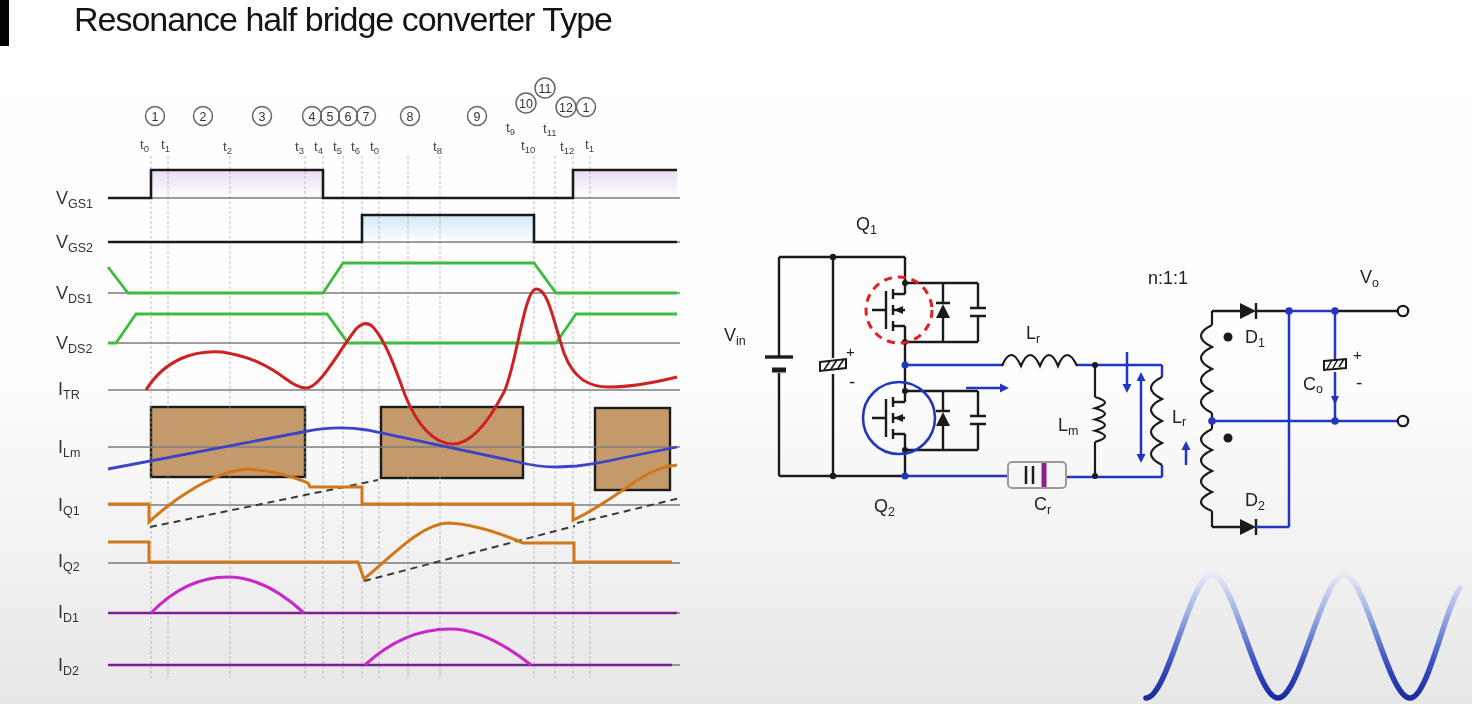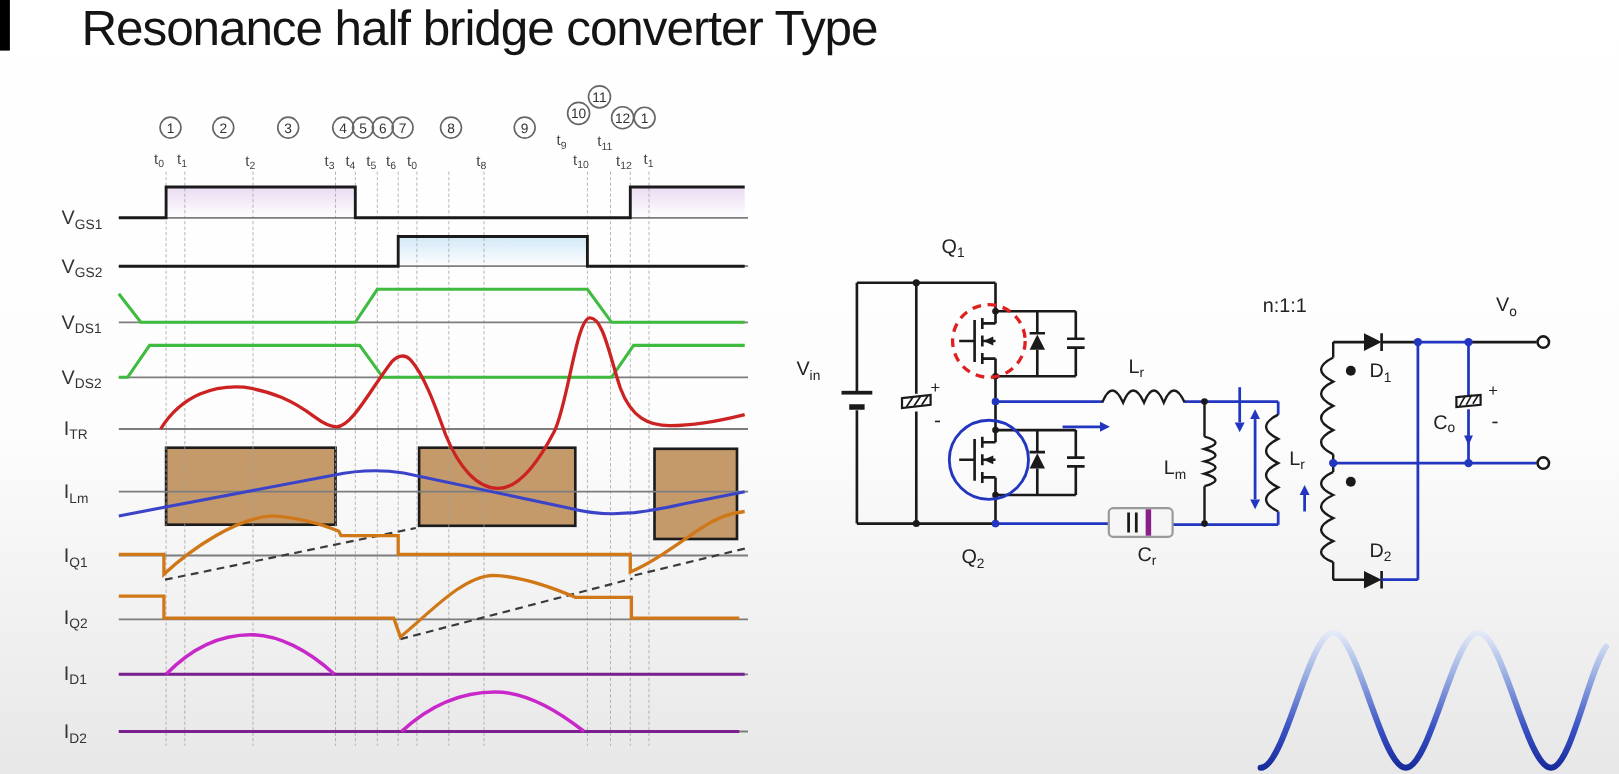--- a/index.html
+++ b/index.html
@@ -3,21 +3,21 @@
 <meta charset="utf-8">
 <style>
   html,body{margin:0;padding:0;}
   body{
     width:1472px;height:704px;overflow:hidden;position:relative;
     background:linear-gradient(180deg,#ffffff 0%,#fdfdfd 55%,#e7e7e7 100%);
     font-family:"Liberation Sans", sans-serif;
   }
   #corner-notch{position:absolute;left:0;top:0;width:9px;height:46px;background:#000;}
   #title{
-    position:absolute;left:74px;top:0px;font-size:45px;letter-spacing:-1px;
+    position:absolute;left:74px;top:0px;font-size:34px;letter-spacing:-1px;
     color:#141414;font-weight:400;white-space:nowrap;
   }
   svg{position:absolute;left:0;top:0;}
   text{font-family:"Liberation Sans", sans-serif;fill:#222;}
   .siglabel{font-size:18px;fill:#333;}
   .sub{font-size:12.5px;}
   .tlabel{font-size:13.5px;fill:#444;}
   .sub2{font-size:9.5px;}
   .mnum{font-size:12.5px;fill:#333;text-anchor:middle;}
   .marker{fill:none;stroke:#666;stroke-width:1.5;}

